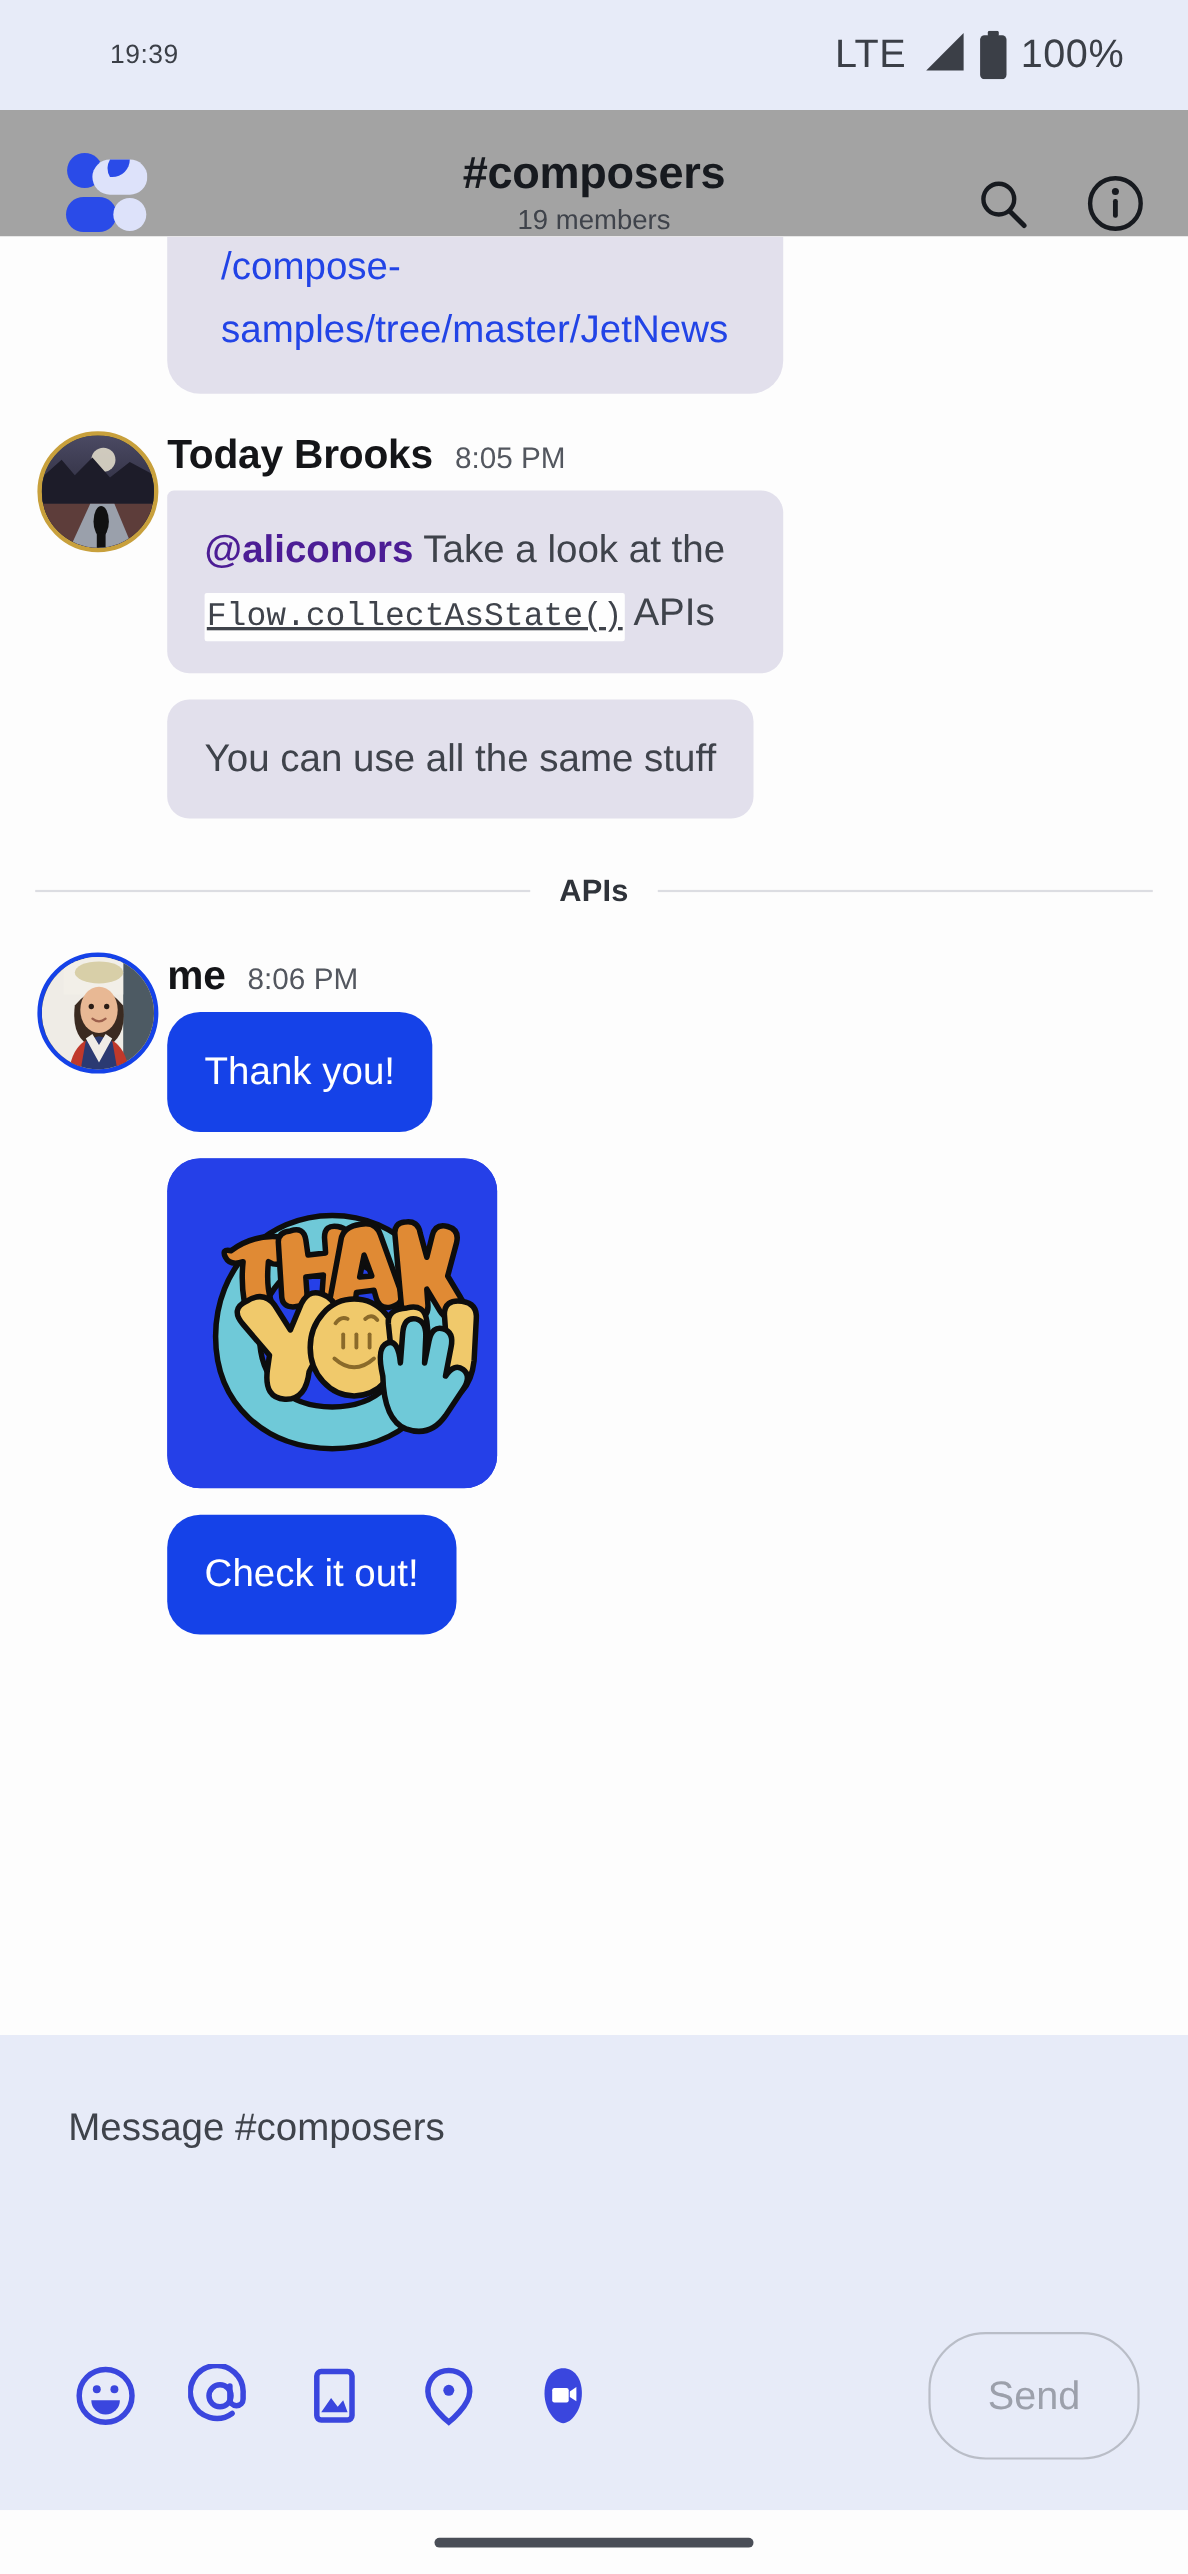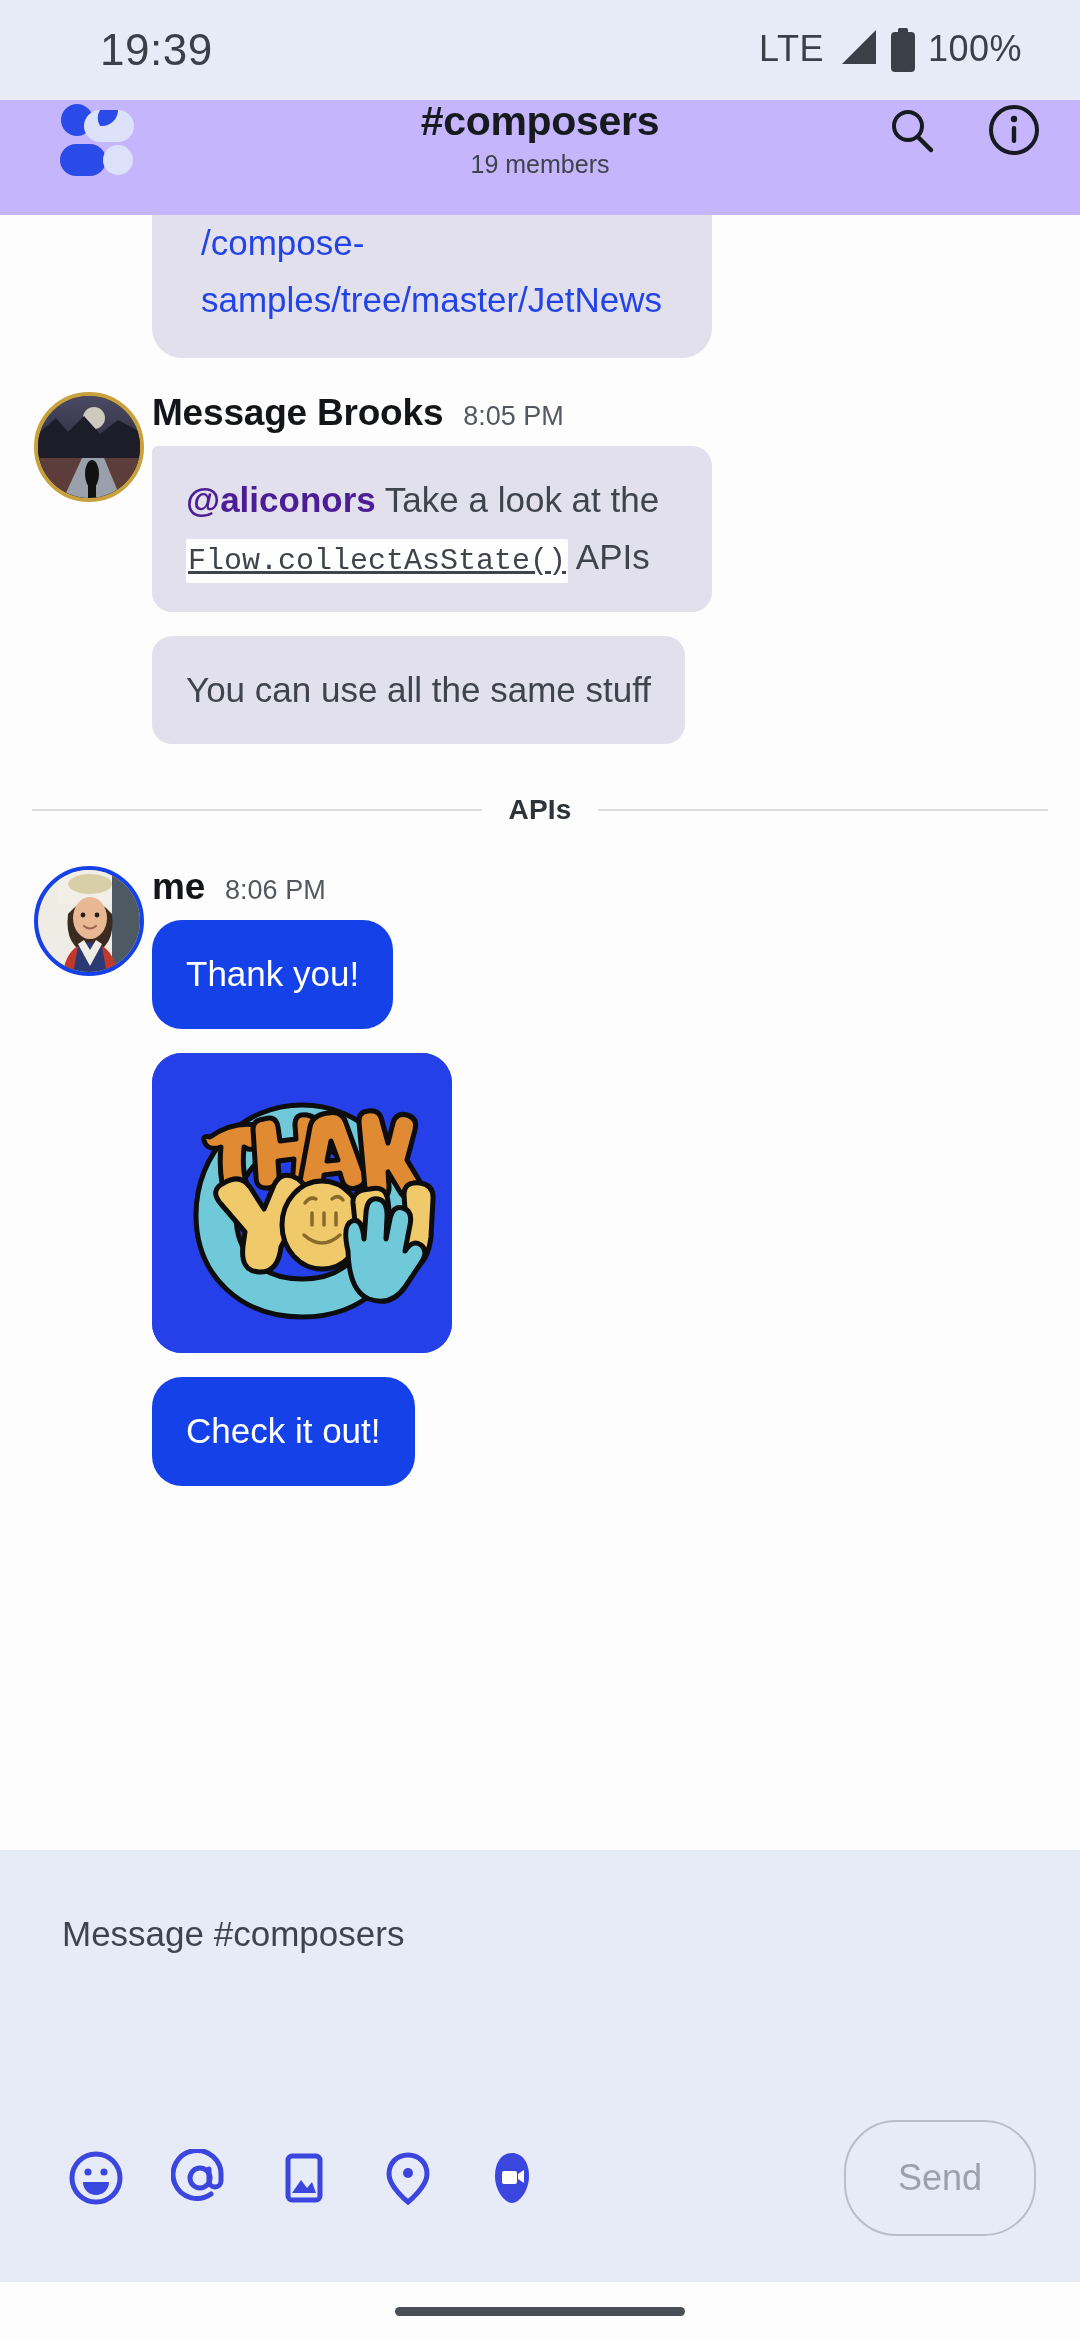--- a/index.html
+++ b/index.html
@@ -18,39 +18,39 @@
 
   
   .statusbar {
     height:100px;
     background:#E7EBF8;
     display:flex; align-items:center;
     padding:0 58px 0 0;
     flex:none;
   }
   .sb-time {
-    font-size:44px; color:#3B3F47;
+    font-size:24px; color:#3B3F47;
     letter-spacing:.5px;
     margin-left:100px;
     font-weight:400;
   }
   .sb-right {
     margin-left:auto;
     display:flex; align-items:flex-start; gap:12px;
   }
   .sb-lte { font-size:36px; color:#3B3F47; letter-spacing:.5px; }
   .sb-sig { display:block; }
   .sb-bat { display:block; }
   .sb-pct { font-size:36px; color:#3B3F47; letter-spacing:.5px; }
 
   
   .appbar {
     height:115px;
-    background:#c4b5fd;
-    display:flex; align-items:flex-start;
+    background:#a3a3a3;
+    display:flex; align-items:flex-end;
     padding:0 36px 0 50px;
     flex:none;
     position:relative;
   }
   .logo { width:84px; height:80px; flex:none; }
   .appbar-center {
     position:absolute; left:0; right:0;
     display:flex; flex-direction:column; align-items:center;
     pointer-events:none;
   }
@@ -288,21 +288,21 @@
             <path d="M0 62 L110 62 L110 110 L0 110 Z" fill="#5d3d3a"></path>
             <path d="M44 62 L66 62 L86 110 L22 110 Z" fill="#9aa0ab"></path>
             <path d="M54 64 L56 64 L58 110 L52 110 Z" fill="#cfd4dc" opacity=".7"></path>
             <ellipse cx="54" cy="78" rx="7" ry="14" fill="#111"></ellipse>
             <rect x="50" y="88" width="8" height="20" fill="#111"></rect>
           </svg>
         </div>
       </div>
       <div class="body-col">
         <div class="name-line">
-          <span class="m-name">Message Brooks</span>
+          <span class="m-name">Today Brooks</span>
           <span class="m-time">8:05 PM</span>
         </div>
 
         <div class="bubble top-flat">
           <div class="txt"><span class="mention">@aliconors</span><span> Take a look at the </span><code>Flow.collectAsState()</code><span> APIs</span></div>
         </div>
 
         <div class="bubble">
           <div class="txt">You can use all the same stuff</div>
         </div>

